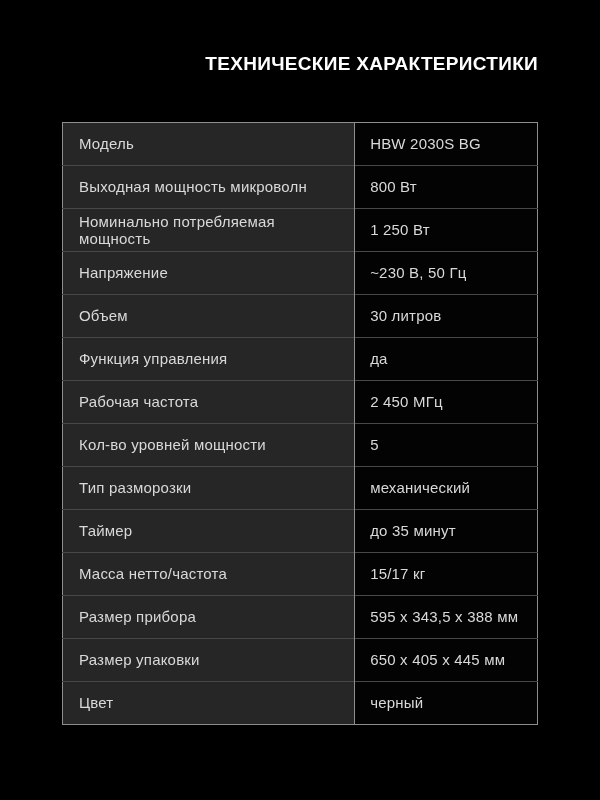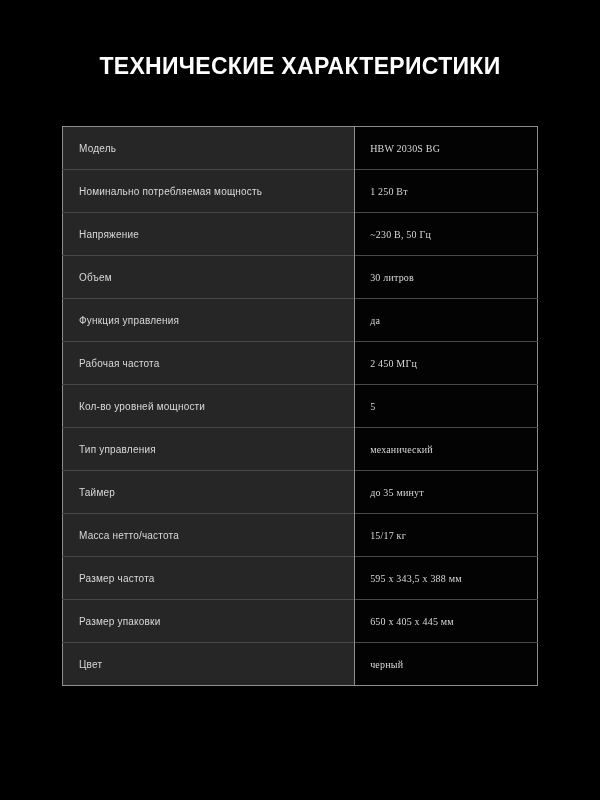--- a/index.html
+++ b/index.html
@@ -24,68 +24,71 @@
     overflow: hidden;
   }
   .container {
     position: absolute;
     left: 62px;
     top: 0;
     width: 476px;
   }
   .title {
     margin: 54px 0 0 0;
-    font-size: 23px;
+    font-size: 19px;
     line-height: 1.05;
     font-weight: bold;
     letter-spacing: 0.3px;
     color: var(--title-color);
-    text-align: center;
+    text-align: right;
     white-space: nowrap;
   }
   .spec-table {
     margin-top: 48px;
     width: 100%;
     border-collapse: collapse;
     border: 1px solid var(--outer-border);
     table-layout: fixed;
   }
   .spec-table td {
     height: 43px;
-    font-size: 10px;
+    font-size: 15px;
     font-weight: 400;
     color: var(--cell-text);
     vertical-align: middle;
     border-top: 1px solid var(--row-border);
     letter-spacing: 0.2px;
   }
   .spec-table tr:first-child td { border-top: none; }
   .label-cell {
     width: 61.5%;
     background: var(--label-cell-bg);
     border-right: 1px solid var(--outer-border);
     padding: 0 10px 0 16px;
   }
   .value-cell {
     width: 38.5%;
     background: var(--value-cell-bg);
     padding: 0 12px 0 15px;
-    font-family: Liberation Serif, serif;
   }
 </style>
 </head>
 <body>
 
 <div class="container">
   <h1 class="title">ТЕХНИЧЕСКИЕ ХАРАКТЕРИСТИКИ</h1>
   <table class="spec-table">
     <tbody>
         <tr>
           <td class="label-cell">Модель</td>
           <td class="value-cell">HBW 2030S BG</td>
+        </tr>
+        <tr>
+          <td class="label-cell">Выходная мощность микроволн</td>
+          <td class="value-cell">800 Вт</td>
         </tr>
         <tr>
           <td class="label-cell">Номинально потребляемая мощность</td>
           <td class="value-cell">1 250 Вт</td>
         </tr>
         <tr>
           <td class="label-cell">Напряжение</td>
           <td class="value-cell">~230 В, 50 Гц</td>
         </tr>
         <tr>
@@ -98,33 +101,33 @@
         </tr>
         <tr>
           <td class="label-cell">Рабочая частота</td>
           <td class="value-cell">2 450 МГц</td>
         </tr>
         <tr>
           <td class="label-cell">Кол-во уровней мощности</td>
           <td class="value-cell">5</td>
         </tr>
         <tr>
-          <td class="label-cell">Тип управления</td>
+          <td class="label-cell">Тип разморозки</td>
           <td class="value-cell">механический</td>
         </tr>
         <tr>
           <td class="label-cell">Таймер</td>
           <td class="value-cell">до 35 минут</td>
         </tr>
         <tr>
           <td class="label-cell">Масса нетто/частота</td>
           <td class="value-cell">15/17 кг</td>
         </tr>
         <tr>
-          <td class="label-cell">Размер частота</td>
+          <td class="label-cell">Размер прибора</td>
           <td class="value-cell">595 x 343,5 x 388 мм</td>
         </tr>
         <tr>
           <td class="label-cell">Размер упаковки</td>
           <td class="value-cell">650 x 405 x 445 мм</td>
         </tr>
         <tr>
           <td class="label-cell">Цвет</td>
           <td class="value-cell">черный</td>
         </tr>

